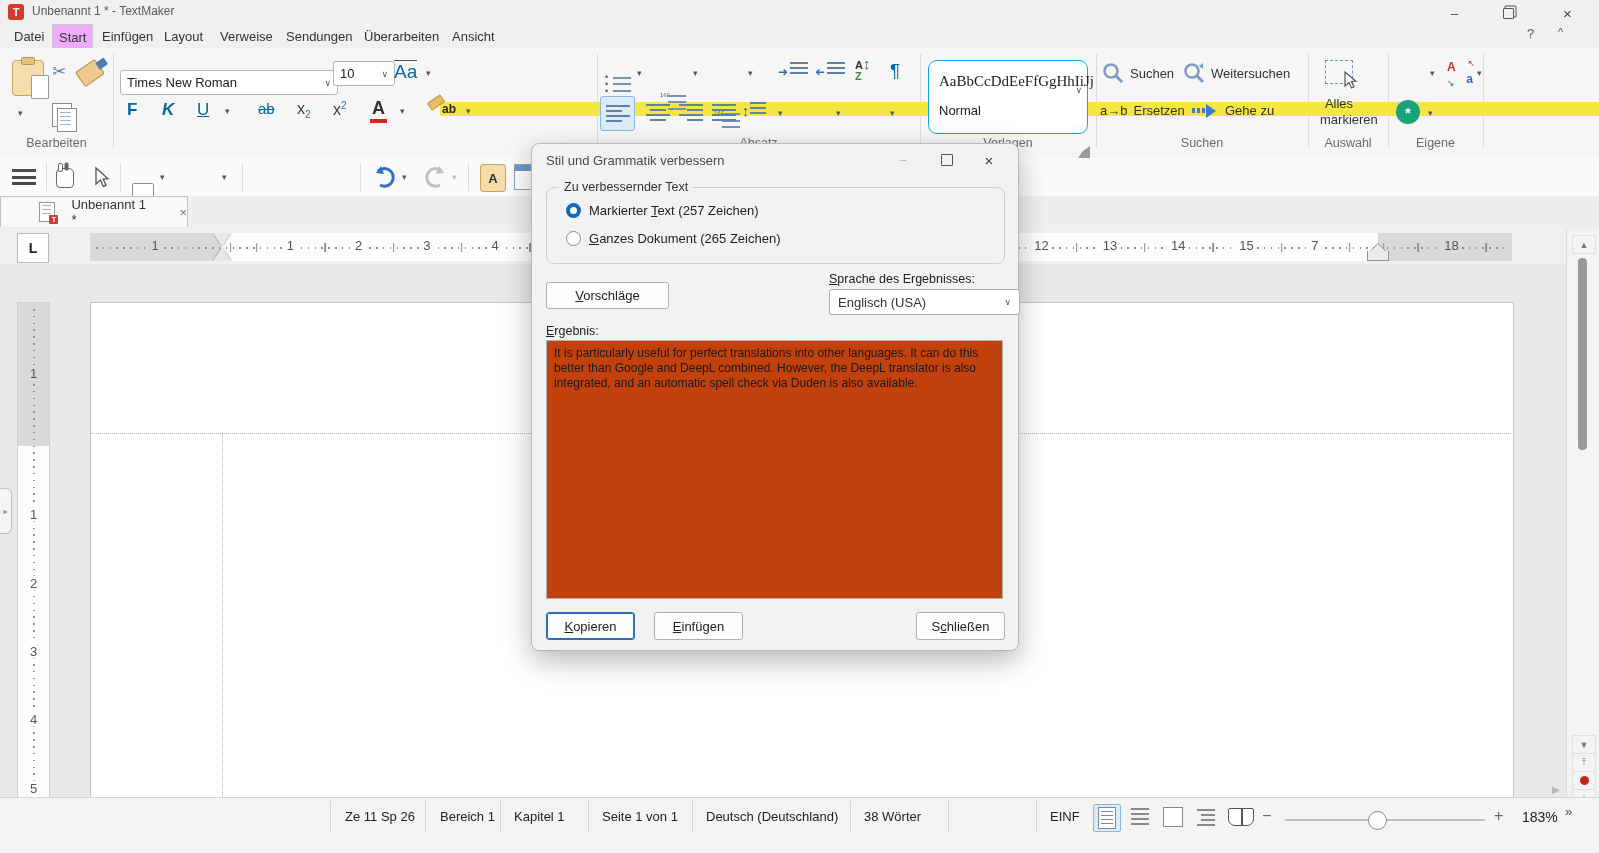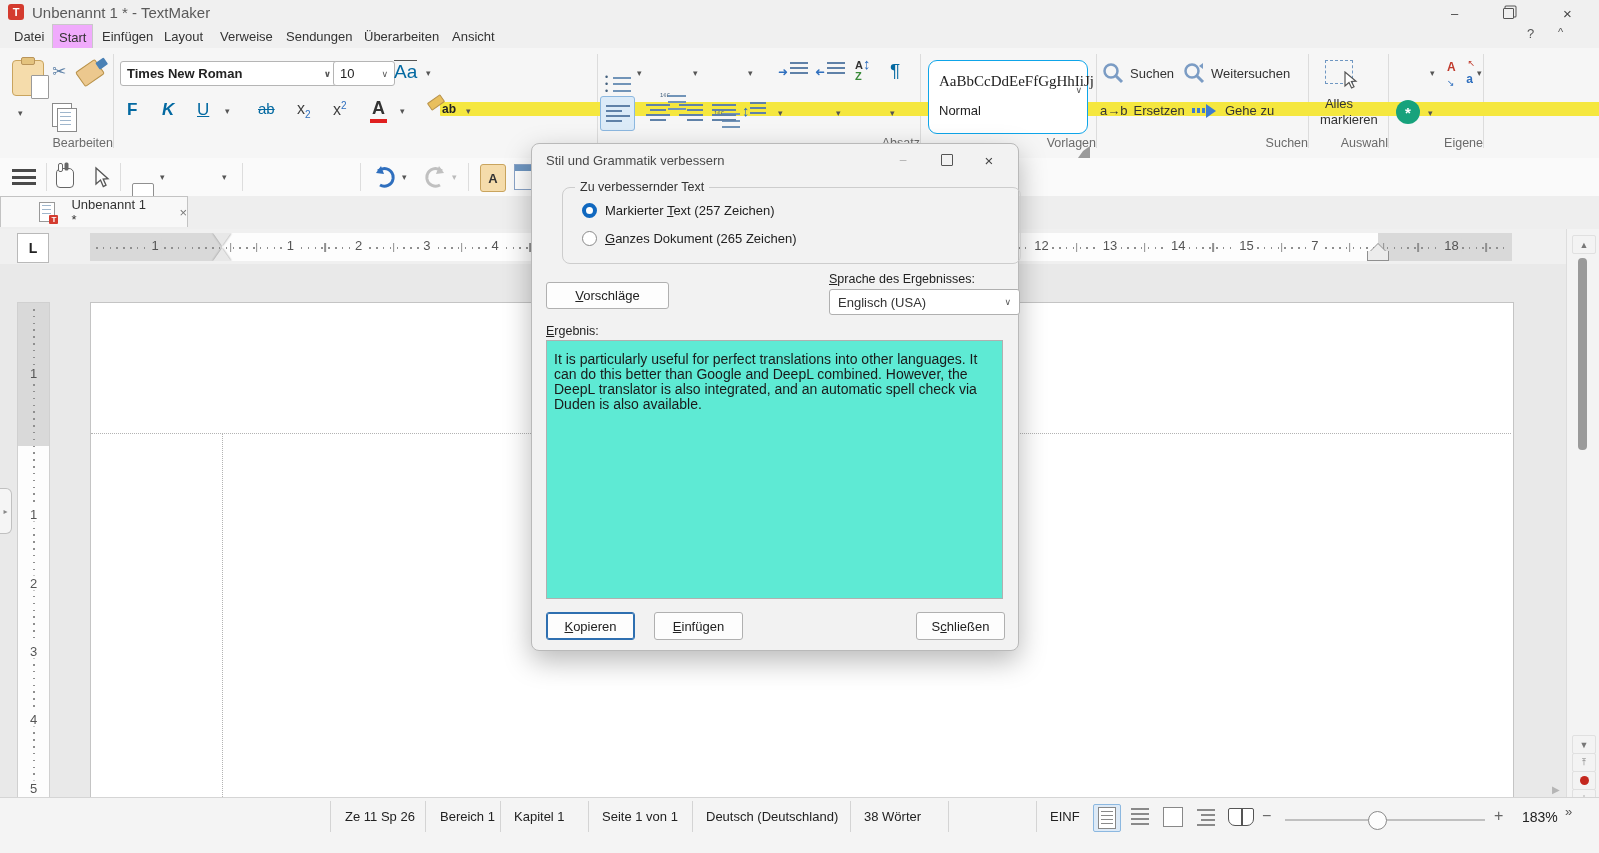--- a/index.html
+++ b/index.html
@@ -5,33 +5,33 @@
   html,body{margin:0;padding:0;background:#e9e9e9;font-family:"Liberation Sans","DejaVu Sans",sans-serif;}
   .app{position:relative;width:1599px;height:853px;overflow:hidden;background:#e9e9e9;font-size:13px;color:#333;}
   .abs{position:absolute;}
   .u{text-decoration:underline;}
   .vsep{width:1px;background:#dcdcdc;}
   .ctr{display:flex;align-items:center;justify-content:center;}
 
   
   .titlebar{left:0;top:0;width:1599px;height:24px;background:#f0f0f0;}
   .app-icon{left:8px;top:4px;width:16px;height:16px;background:#d43b2f;border-radius:3px;color:#fff;font-weight:bold;font-size:11px;}
-  .title-text{left:32px;top:4px;color:#5a5a5a;font-size:15px;}
+  .title-text{left:32px;top:4px;color:#5a5a5a;font-size:12px;}
   .winbtn{top:0;width:45px;height:26px;color:#444;font-size:13px;}
   .restore-glyph{width:9px;height:9px;border:1px solid #555;border-radius:1px;box-shadow:2px -2px 0 -0.5px #f0f0f0,2px -2px 0 0.5px #555;}
 
   
   .menubar{left:0;top:24px;width:1599px;height:24px;background:#f0f0f0;}
   .menu-item{top:0;height:24px;padding:0 6px;display:flex;align-items:center;color:#333;font-size:13px;}
   .menu-item.active{background:#f0abfc;border:1px solid #c9c9c9;border-bottom:none;}
   .menu-right{top:2px;color:#555;font-size:13px;}
 
   
   .ribbon{left:0;top:48px;width:1599px;height:110px;background:#f6f6f6;border-bottom:1px solid #d9d9d9;}
-  .grouplabel{top:88px;font-size:12.5px;color:#6b6b6b;text-align:right;}
+  .grouplabel{top:88px;font-size:12.5px;color:#6b6b6b;text-align:center;}
   .rsep{top:6px;height:94px;}
   .dd{color:#555;font-size:9px;}
   .combo{background:#fff;border:1px solid #b5b5b5;border-radius:3px;display:flex;align-items:center;padding:0 6px;font-size:13px;color:#222;justify-content:space-between;}
   .ribbon-btn-sel{background:#dcebf8;border:1px solid #8cb8e0;border-radius:3px;}
   .glyph-btn{font-size:17px;color:#0369a1;}
   
   .bars4{width:24px;height:17px;background:
     linear-gradient(#5f81a8 0 0) 0 0/24px 2px no-repeat,
     linear-gradient(#5f81a8 0 0) 0 5px/16px 2px no-repeat,
     linear-gradient(#5f81a8 0 0) 0 10px/24px 2px no-repeat,
@@ -169,31 +169,31 @@
   .vi-book{width:24px;height:16px;border:1.5px solid #555;border-radius:2px 2px 7px 7px;position:relative;background:#fff;}
   .vi-book:before{content:"";position:absolute;left:50%;top:0;bottom:0;width:1.5px;background:#555;}
   .zoomtrack{position:absolute;top:21px;left:1285px;width:200px;height:2px;background:#c0c0c0;}
   .zoomthumb{position:absolute;top:13px;left:1368px;width:17px;height:17px;border-radius:50%;background:#fdfdfd;border:1px solid #8a8a8a;}
 
   
   .dialog{left:531px;top:143px;width:486px;height:506px;background:#f2f2f2;border:1px solid #b9b9b9;border-radius:8px;box-shadow:0 10px 28px rgba(0,0,0,.28);z-index:50;}
   .dlg-title{position:absolute;left:14px;top:9px;font-size:13px;color:#4a4a4a;}
   .dlg-winbtn{position:absolute;top:4px;width:30px;height:24px;color:#444;font-size:12px;}
   .dlg-max{width:10px;height:10px;border:1.2px solid #555;border-radius:1px;}
-  .groupbox{position:absolute;left:14px;top:43px;width:457px;height:75px;border:1px solid #cdcdcd;border-radius:8px;margin-left:16px;}
+  .groupbox{position:absolute;left:14px;top:43px;width:457px;height:75px;border:1px solid #cdcdcd;border-radius:8px;}
   .grouplegend{position:absolute;left:12px;top:-8px;background:#f2f2f2;padding:0 5px;font-size:12.5px;color:#333;}
   .radio-row{position:absolute;left:19px;display:flex;align-items:center;font-size:13px;color:#222;}
   .radio{width:15px;height:15px;border-radius:50%;margin-right:8px;box-sizing:border-box;}
   .radio.on{border:4.5px solid #1068bf;background:#fff;}
   .radio.off{border:1px solid #8a8a8a;background:#fff;}
   .btn{background:#fdfdfd;border:1px solid #b0b0b0;border-radius:3px;font-size:13px;color:#222;display:flex;align-items:center;justify-content:center;}
   .btn.primary{border:1px solid #2e6fb0;box-shadow:inset 0 0 0 1px #2e6fb0;}
   .dlg-select{position:absolute;left:297px;top:145px;width:173px;height:24px;background:#fff;border:1px solid #b0b0b0;border-radius:3px;display:flex;align-items:center;justify-content:space-between;padding:0 8px;font-size:13px;}
   .dlg-label{position:absolute;font-size:12.5px;color:#222;}
-  .resultbox{position:absolute;left:14px;top:196px;width:457px;height:259px;background:#5eead4;border:1px solid #b0b0b0;font-size:14px;line-height:15px;color:#1a1a1a;padding:11px 7px;box-sizing:border-box;}
+  .resultbox{position:absolute;left:14px;top:196px;width:457px;height:259px;background:#c2410c;border:1px solid #b0b0b0;font-size:12px;line-height:15px;color:#1a1a1a;padding:5px 7px;box-sizing:border-box;}
 </style>
 </head>
 <body>
 
 <div class="app">
 
   <div class="abs titlebar">
     <div class="abs app-icon ctr">T</div>
     <div class="abs title-text">Unbenannt 1 * - TextMaker</div>
     <div class="abs winbtn ctr" style="left:1432px;">–</div>
@@ -232,21 +232,21 @@
     <div class="abs dd" style="left:18px;top:60px;">▾</div>
     <div class="abs glyph-btn" style="left:52px;top:13px;color:#5b7fa6;"><span>✂</span></div>
     <div class="abs" style="left:78px;top:16px;width:22px;height:16px;background:#ecc88e;border:1px solid #b8924a;transform:rotate(-35deg);border-radius:2px;">
         <div style="position:absolute;right:-9px;top:3px;width:10px;height:8px;background:#4a81b5;border-radius:1px;"></div>
       </div>
     <div class="abs" style="left:52px;top:55px;">
         <div class="pages"></div>
       </div>
     <div class="abs grouplabel" style="left:0;width:113px;">Bearbeiten</div>
 
-    <div class="abs combo" style="left:120px;top:13px;width:204px;height:23px;font-weight:bold;">
+    <div class="abs combo" style="left:120px;top:22px;width:204px;height:23px;">
         <span>Times New Roman</span>
         <span class="dd">∨</span>
       </div>
     <div class="abs combo" style="left:333px;top:13px;width:48px;height:23px;">
         <span>10</span>
         <span class="dd">∨</span>
       </div>
     <div class="abs glyph-btn" style="left:394px;top:12px;font-size:19px;border-top:1.5px solid #555;padding-top:0;"><span>Aa</span></div>
     <div class="abs dd" style="left:426px;top:20px;">▾</div>
     <div class="abs glyph-btn" style="left:127px;top:52px;font-weight:bold;">F</div>

